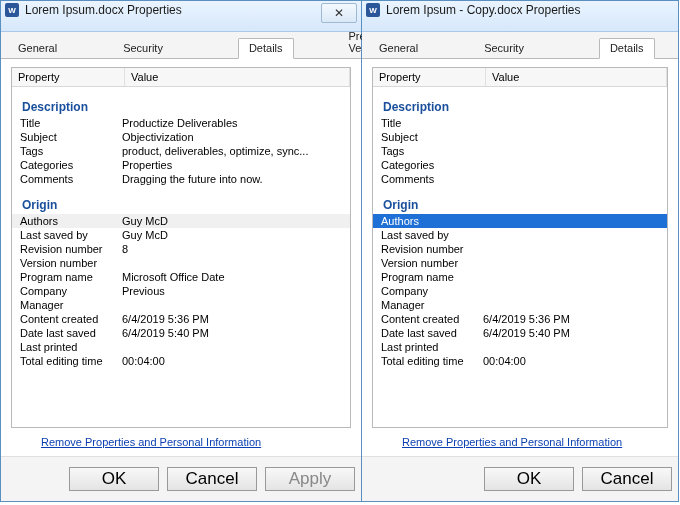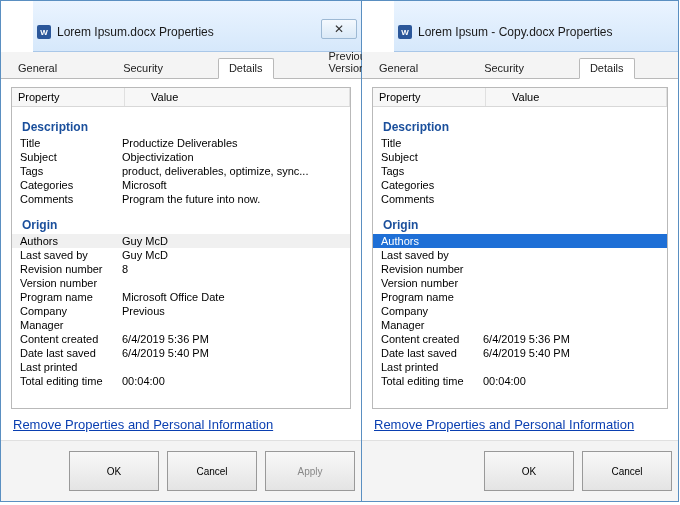--- a/index.html
+++ b/index.html
@@ -16,24 +16,23 @@
     display: flex;
     flex-direction: column;
     background: #fff;
   }
   .window.left { width: 360px; height: 500px; }
   .window.right { width: 316px; height: 500px; border-left: none; }
   .titlebar {
     height: 26px;
     background: linear-gradient(#eaf4ff, #d6e8fb);
     display: flex;
-    align-items: flex-end;
-    padding: 12px 4px;
+    align-items: flex-start;
+    padding: 2px 4px;
     border-bottom: 1px solid #a9c7e8;
-    margin-left: 32px;
   }
   .titlebar .doc-icon {
     width: 14px; height: 14px;
     background: #2b579a;
     border-radius: 2px;
     margin-right: 6px;
     position: relative;
     display: inline-flex;
     align-items: center;
     justify-content: center;
@@ -71,20 +70,21 @@
     margin-right: 0px;
     cursor: default;
   }
   .tab.active {
     background: #fff;
     border: 1px solid #b9b9b9;
     border-bottom: 1px solid #fff;
     border-radius: 2px 2px 0 0;
     position: relative;
     top: 1px;
+    margin-left: 20px;
   }
   .content {
     flex: 1;
     padding: 8px 10px 4px 10px;
     display: flex;
     flex-direction: column;
     overflow: hidden;
   }
   .grid-wrap {
     border: 1px solid #b9b9b9;
@@ -96,21 +96,21 @@
     display: flex;
     border-bottom: 1px solid #d8d8d8;
     background: #f7f7f7;
     font-size: 11px;
   }
   .grid-header .hcol {
     padding: 3px 6px;
     border-right: 1px solid #e0e0e0;
   }
   .hcol.c1 { width: 100px; }
-  .hcol.c2 { flex: 1; margin-left: 20px; }
+  .hcol.c2 { flex: 1; }
   .grid-body {
     position: absolute;
     top: 20px; bottom: 0; left: 0; right: 0;
     overflow-y: scroll;
     font-size: 11px;
   }
   .grid-body::-webkit-scrollbar { width: 16px; }
   .grid-body::-webkit-scrollbar-track { background: #f0f0f0; border-left:1px solid #d0d0d0;}
   .grid-body::-webkit-scrollbar-thumb { background: #c8c8c8; border:1px solid #a8a8a8;}
   .section-hdr {
@@ -126,38 +126,39 @@
   .row.sel { background: #1e6fd6; color: #fff; }
   .row .c1 { width: 100px; padding-left: 4px; }
   .row .c2 { flex: 1; padding-left: 2px; white-space: nowrap; overflow:hidden; text-overflow:ellipsis; }
   .row.hover { background: #f0f0f0; }
   .linkrow {
     padding: 8px 0 4px 2px;
   }
   .linkrow a {
     color: #0a3fb1;
     text-decoration: underline;
-    font-size: 13px;
+    font-size: 11px;
+    margin-left: 28px;
   }
   .btnrow {
     display: flex;
     justify-content: flex-end;
     gap: 8px;
     padding: 10px 6px 10px 6px;
     border-top: 1px solid #e0e0e0;
     background: #f4f4f4;
   }
   .btn {
     min-width: 68px;
     height: 22px;
     border: 1px solid #999;
     background: linear-gradient(#f8f8f8,#e4e4e4);
-    font-size: 10px;
+    font-size: 17px;
     display:flex;align-items:center;justify-content:center;
-    padding: 8px 10px;
+    padding: 0 10px;
   }
   .btn.disabled { color: #888; }
 </style>
 </head>
 <body>
 
 <div class="window left">
   <div class="titlebar">
     <span class="doc-icon"></span>
     <span class="titlebar-title">Lorem Ipsum.docx Properties</span>
@@ -186,25 +187,25 @@
         <div class="row">
             <div class="c1">Subject</div>
             <div class="c2">Objectivization</div>
           </div>
         <div class="row">
             <div class="c1">Tags</div>
             <div class="c2">product, deliverables, optimize, sync...</div>
           </div>
         <div class="row">
             <div class="c1">Categories</div>
-            <div class="c2">Microsoft</div>
+            <div class="c2">Properties</div>
           </div>
         <div class="row">
             <div class="c1">Comments</div>
-            <div class="c2">Program the future into now.</div>
+            <div class="c2">Dragging the future into now.</div>
           </div>
         <div class="section-hdr">Origin</div>
         <div class="row hover">
             <div class="c1">Authors</div>
             <div class="c2">Guy McD</div>
           </div>
         <div class="row">
             <div class="c1">Last saved by</div>
             <div class="c2">Guy McD</div>
           </div>

